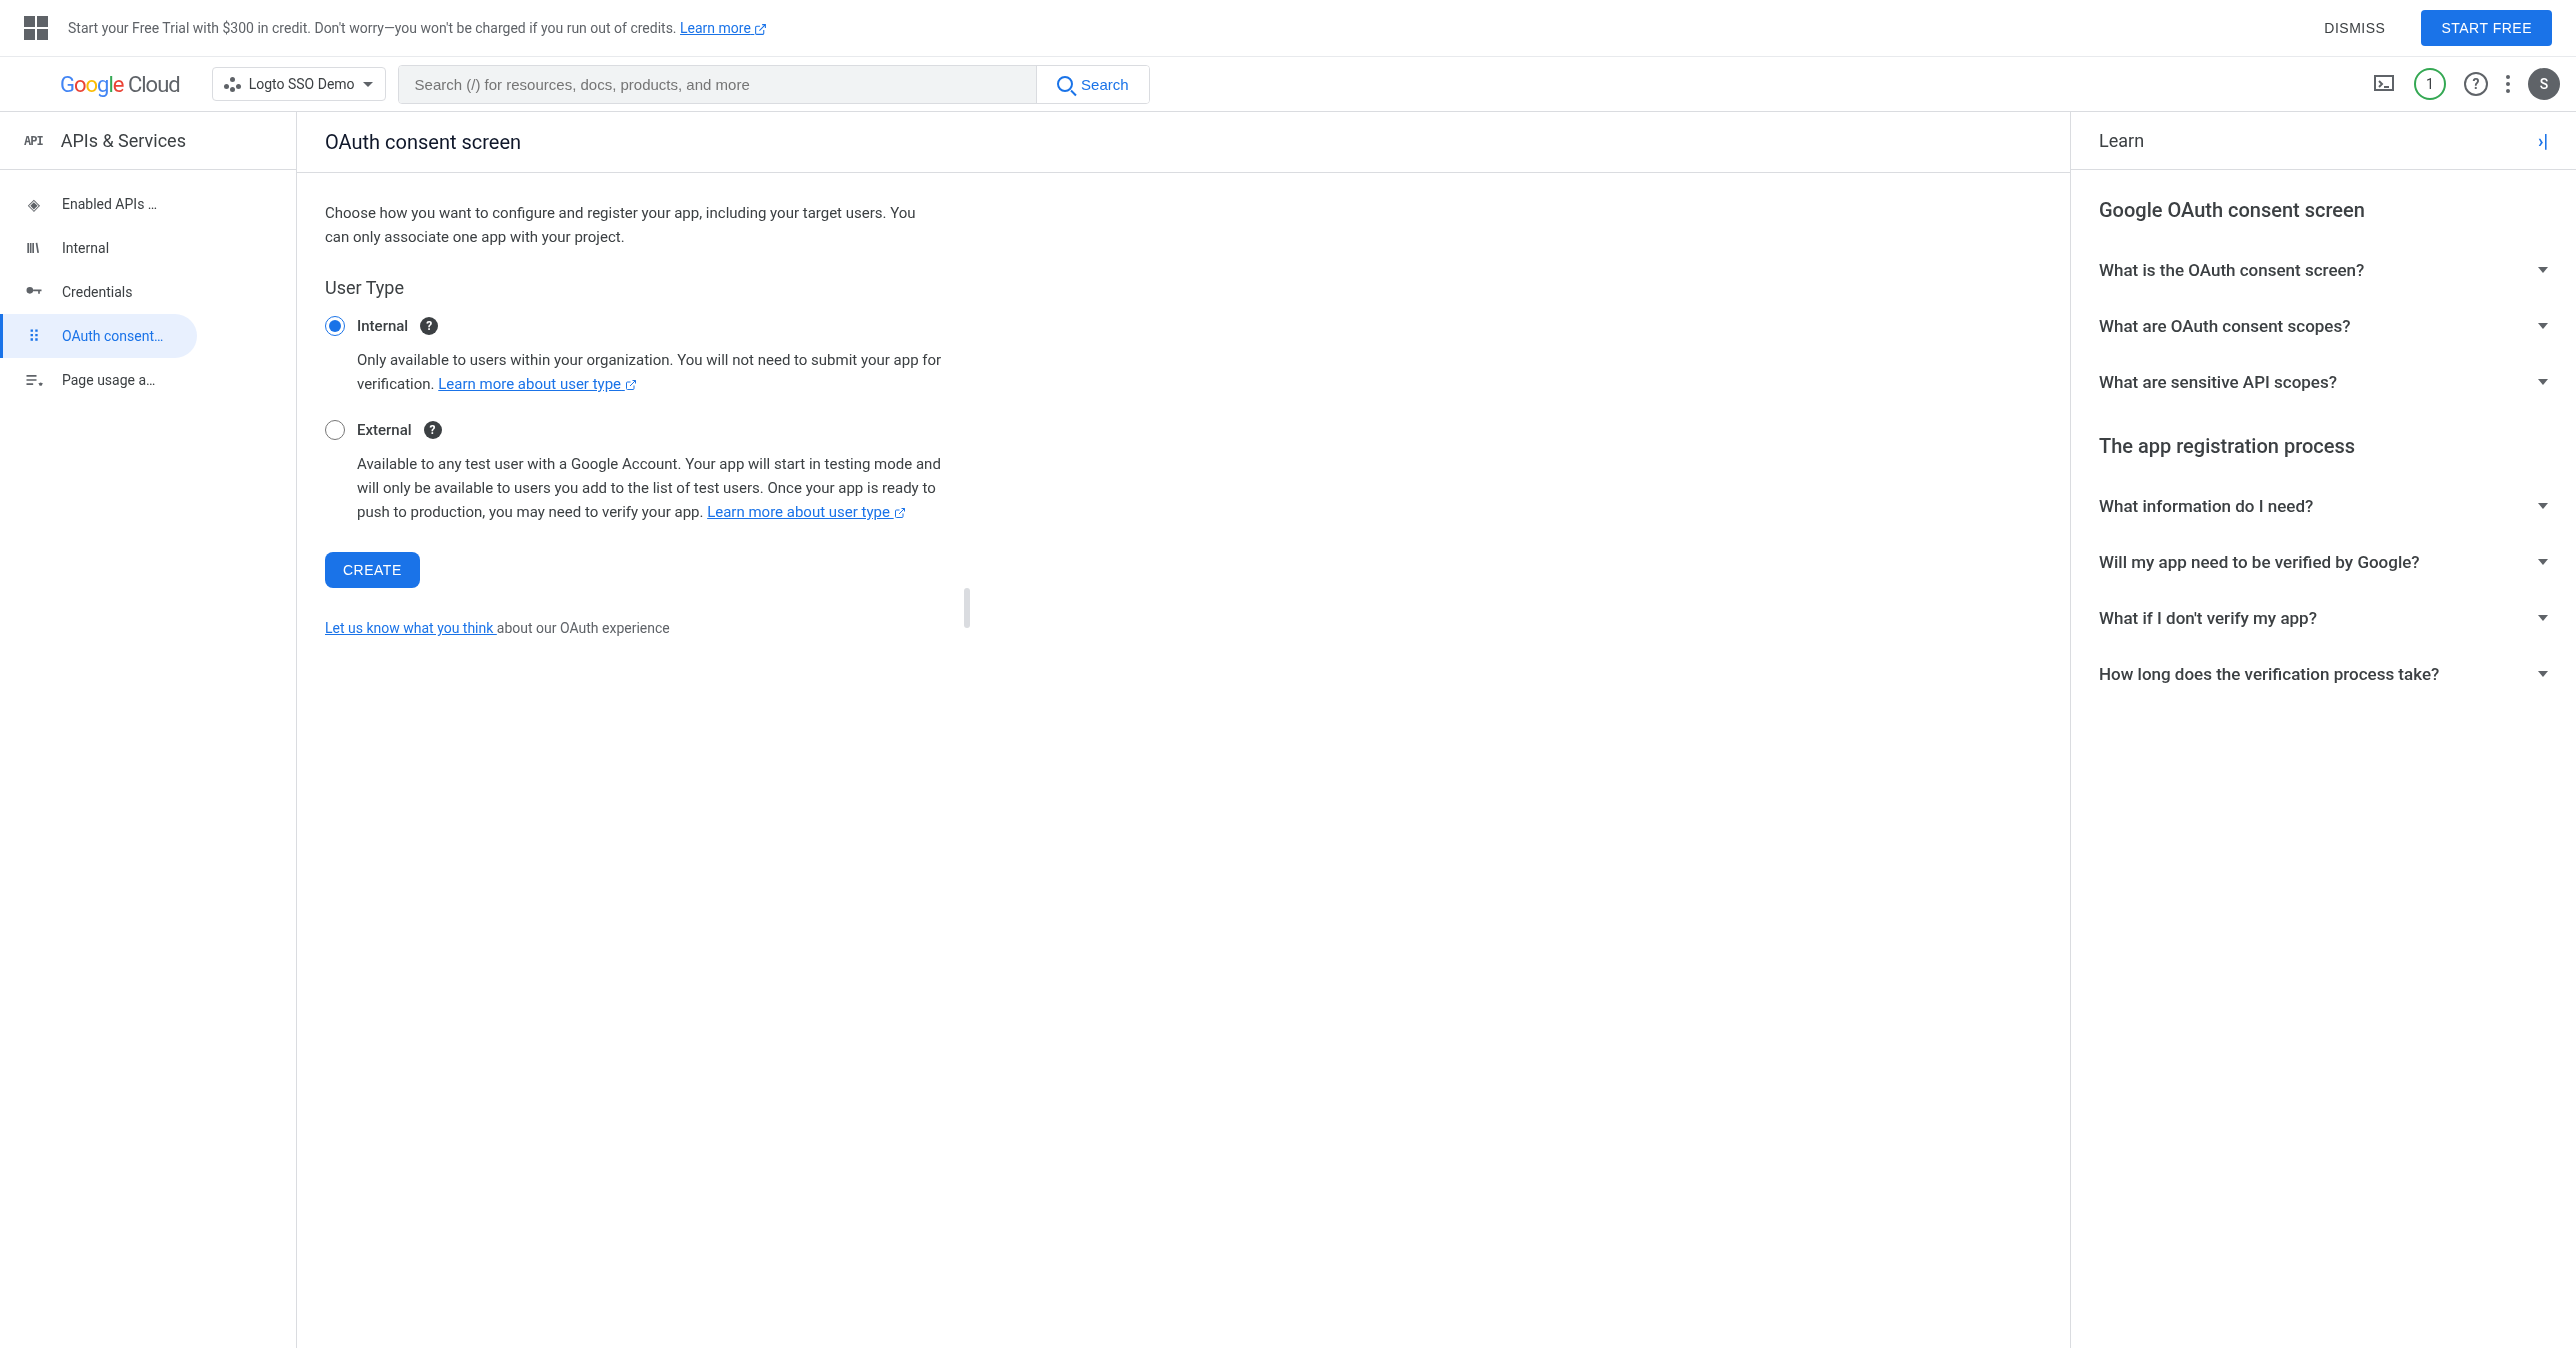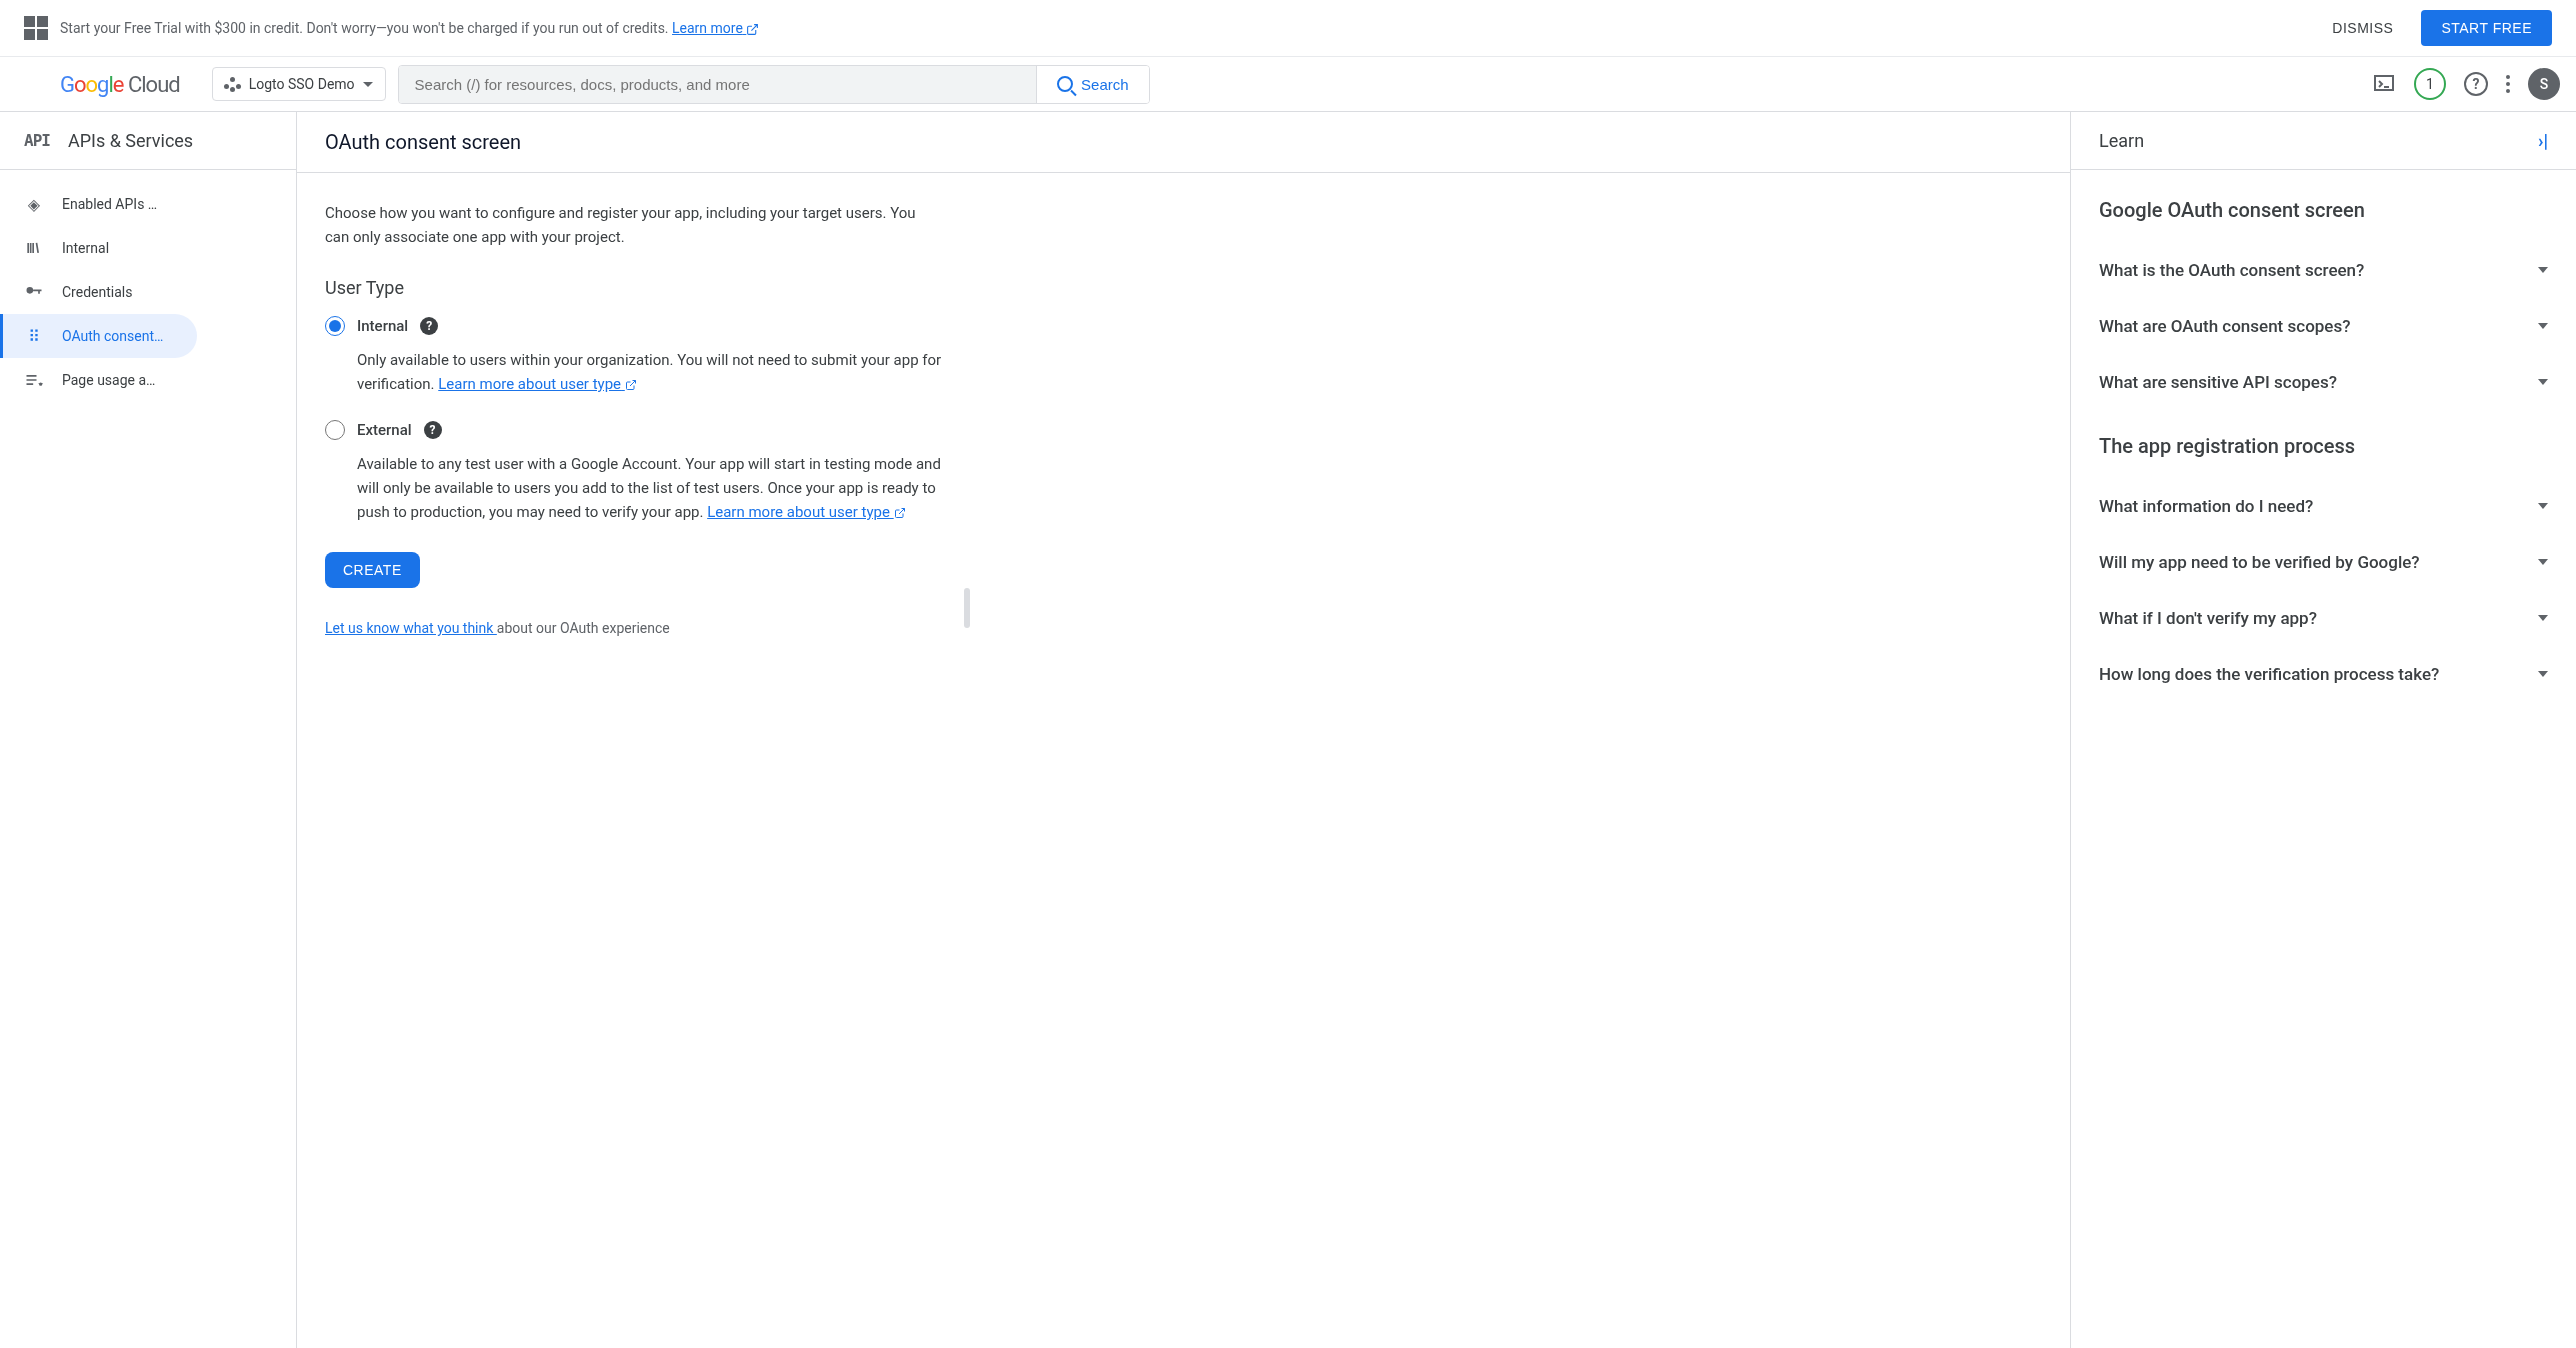--- a/index.html
+++ b/index.html
@@ -1,19 +1,19 @@
 <!DOCTYPE html>
 <html><head>
 <meta charset="utf-8">
 <style>
 * { box-sizing: border-box; margin: 0; padding: 0; }
 body { font-family: 'Google Sans', Roboto, Arial, sans-serif; font-size: 14px; color: #3c4043; background: #fff; }
 
 
-.promo-banner { display: flex; align-items: center; padding: 10px 24px; border-bottom: 1px solid #e8eaed; gap: 12px; }
+.promo-banner { display: flex; align-items: center; padding: 10px 24px; border-bottom: 1px solid #e8eaed; gap: 20px; }
 .gift-icon { width: 24px; height: 24px; display: flex; flex-direction: column; gap: 2px; }
 .gift-top { display: flex; gap: 2px; }
 .gift-box { width: 11px; height: 11px; background: #5f6368; }
 .promo-text { flex: 1; color: #5f6368; font-size: 14px; }
 .promo-link { color: #1a73e8; text-decoration: underline; }
 .dismiss-btn { background: none; border: none; color: #3c4043; font-size: 14px; font-weight: 500; letter-spacing: 0.5px; padding: 8px 16px; cursor: pointer; }
 .start-free-btn { background: #1a73e8; color: #fff; border: none; border-radius: 4px; padding: 10px 20px; font-size: 14px; font-weight: 500; letter-spacing: 0.5px; cursor: pointer; }
 
 
 .header { display: flex; align-items: center; padding: 8px 16px; border-bottom: 1px solid #dadce0; gap: 12px; height: 55px; }
@@ -49,21 +49,21 @@
 .menu-dots { display: flex; flex-direction: column; gap: 3px; cursor: pointer; }
 .menu-dots span { width: 4px; height: 4px; background: #5f6368; border-radius: 50%; }
 .avatar { width: 32px; height: 32px; background: #5f6368; border-radius: 50%; color: #fff; display: flex; align-items: center; justify-content: center; font-weight: 500; cursor: pointer; }
 
 
 .main-layout { display: flex; height: calc(100vh - 105px); }
 
 
 .sidebar { width: 297px; border-right: 1px solid #dadce0; }
 .sidebar-header { display: flex; align-items: center; gap: 18px; padding: 18px 24px; border-bottom: 1px solid #dadce0; }
-.api-icon { font-family: monospace; font-weight: bold; font-size: 16px; color: #5f6368; letter-spacing: -1px; }
+.api-icon { font-family: monospace; font-weight: bold; font-size: 12px; color: #5f6368; letter-spacing: -1px; }
 .sidebar-title { font-size: 18px; color: #3c4043; }
 .sidebar-nav { padding: 12px 0; }
 .nav-item { display: flex; align-items: center; gap: 18px; padding: 12px 24px; cursor: pointer; color: #3c4043; font-size: 14px; border-radius: 0 24px 24px 0; margin-right: 99px; }
 .nav-item.active { background: #e8f0fe; color: #1a73e8; border-left: 3px solid #1a73e8; padding-left: 21px; }
 .nav-item.active .nav-icon { color: #1a73e8; }
 .nav-icon { width: 20px; height: 20px; display: flex; align-items: center; justify-content: center; color: #5f6368; font-size: 16px; }
 
 
 .content { flex: 1; display: flex; }
 .center-panel { flex: 1; border-right: 1px solid #dadce0; }

